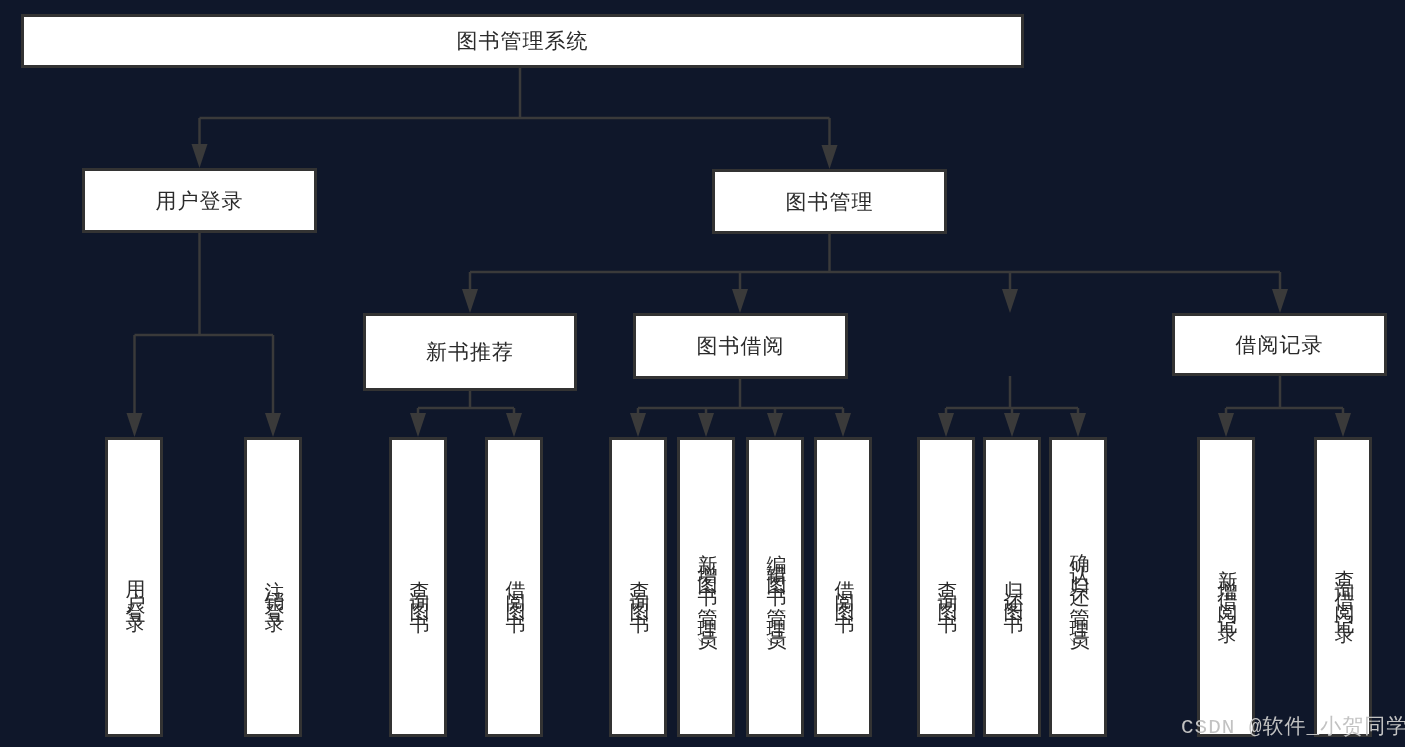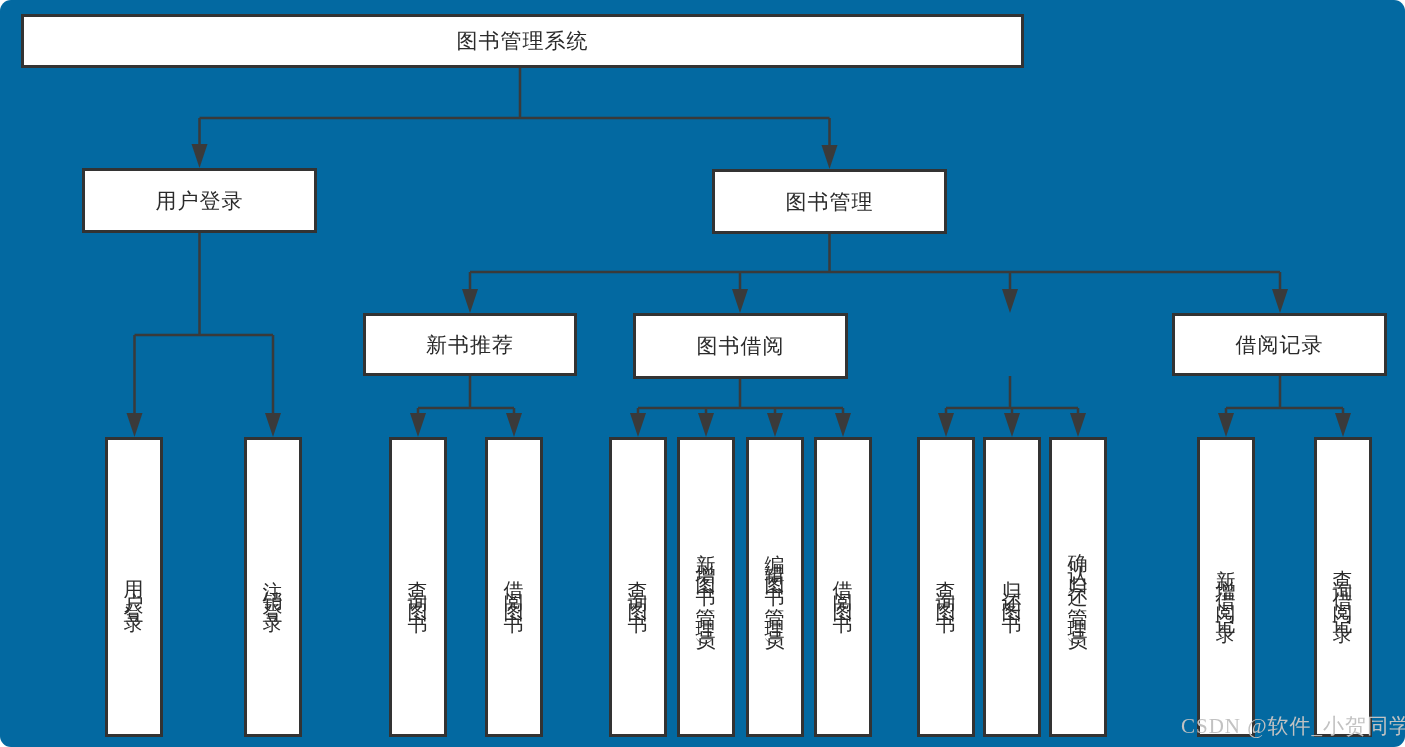--- a/index.html
+++ b/index.html
@@ -1,18 +1,18 @@
 <!DOCTYPE html>
 <html><head>
 <meta charset="utf-8">
 <style>
   html,body{margin:0;padding:0;background:#ffffff;}
   .canvas{
-    position:relative;width:1405px;height:747px;background:#0369a1;overflow:hidden;
-    font-family:Liberation Serif, serif;color:#2b2b2b;border-radius:11px;
+    position:relative;width:1405px;height:747px;background:#0f172a;overflow:hidden;
+    font-family:Liberation Mono, monospace;color:#2b2b2b;
   }
   .connectors{position:absolute;left:0;top:0;pointer-events:none;}
   .node{
     position:absolute;box-sizing:border-box;background:#ffffff;border:3px solid #333333;
     display:flex;align-items:center;justify-content:center;
   }
   .hnode{font-size:21px;letter-spacing:1px;white-space:nowrap;}
   .vnode{width:58px;top:437px;height:300px;}
   .vtext{
     writing-mode:vertical-rl;text-orientation:mixed;
@@ -64,21 +64,21 @@
     <span>图书管理系统</span>
   </div>
 
   <div class="node hnode" style="left:82px;top:168px;width:235px;height:65px;">
     <span>用户登录</span>
   </div>
   <div class="node hnode" style="left:712px;top:169px;width:235px;height:65px;text-align:center;">
     <span>图书管理</span>
   </div>
 
-  <div class="node hnode" style="left:363px;top:313px;width:214px;height:63px;">
+  <div class="node hnode" style="left:363px;top:313px;width:214px;height:78px;">
     <span>新书推荐</span>
   </div>
   <div class="node hnode" style="left:633px;top:313px;width:215px;height:66px;">
     <span>图书借阅</span>
   </div>
   <div class="node hnode" style="left:1172px;top:313px;width:215px;height:63px;">
     <span>借阅记录</span>
   </div>
 
   <div class="node vnode" style="left:105px;">

